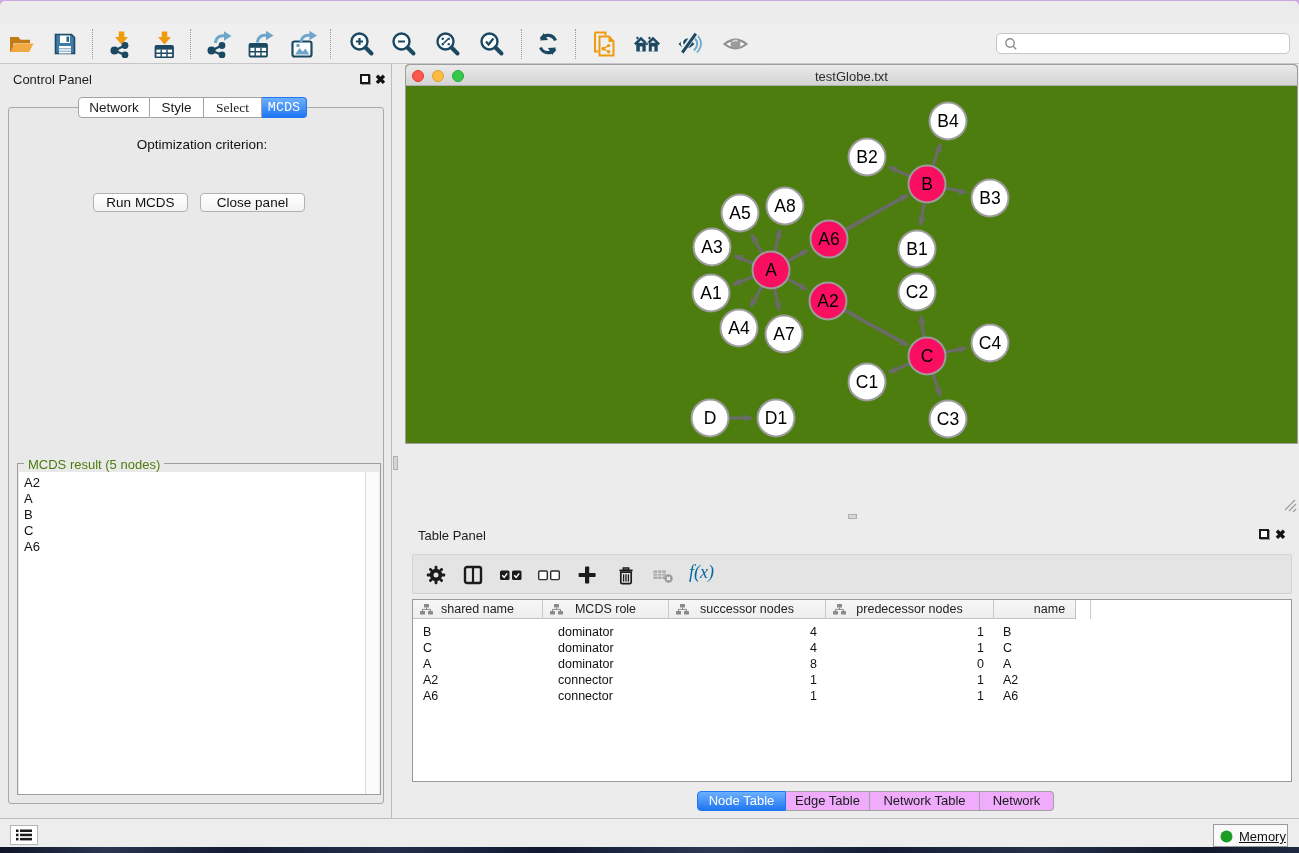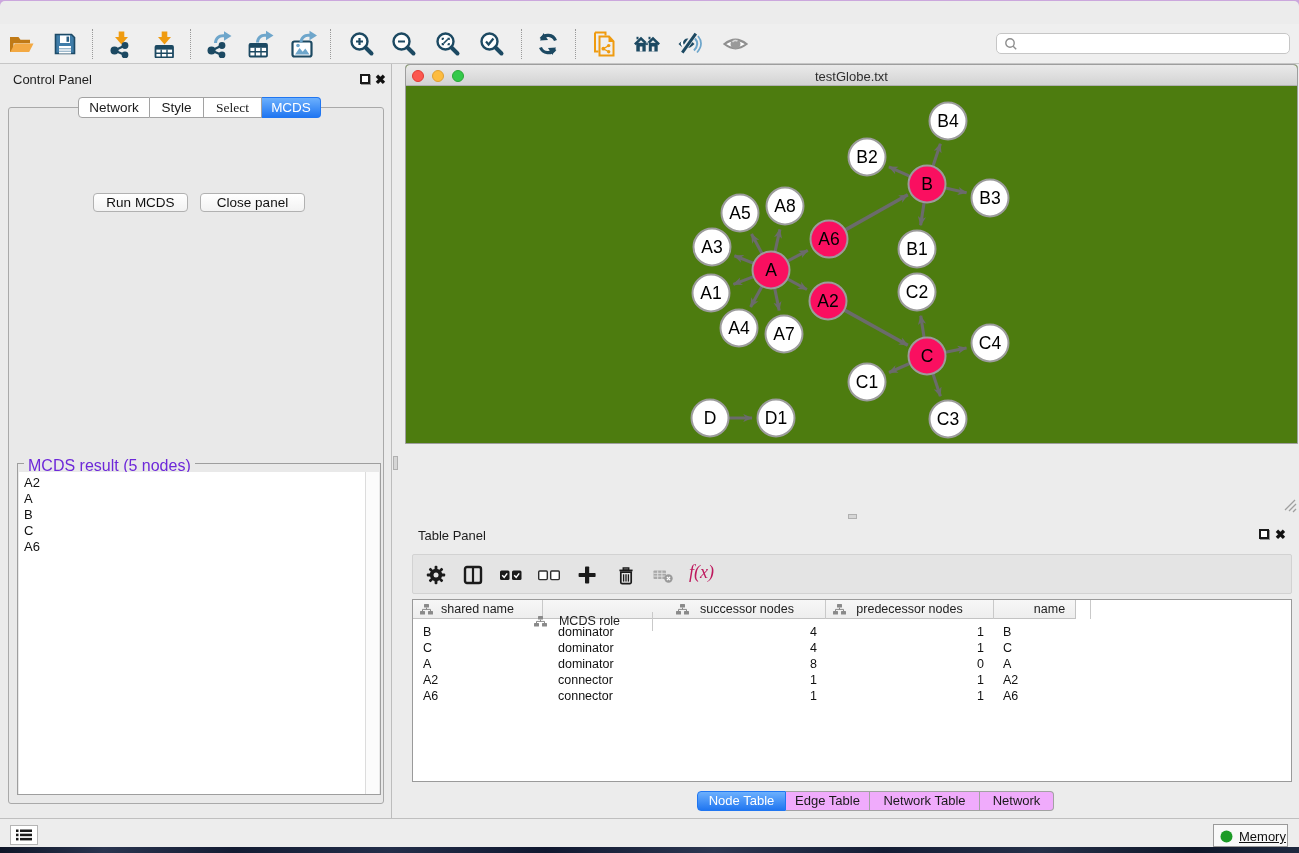--- a/index.html
+++ b/index.html
@@ -22,21 +22,21 @@
 .tabrow{position:absolute;display:flex;}
 .tab{height:21px;line-height:19px;background:#fff;border:1px solid #a2a2a2;border-left:none;font-size:13.5px;color:#1a1a1a;text-align:center;box-sizing:border-box;}
 .tab.first{border-left:1px solid #a2a2a2;border-radius:4px 0 0 4px;}
 .tab.last{border-radius:0 4px 4px 0;}
 .tab.sel{background:linear-gradient(#6cb0fd,#2076f1);color:#fff;border-color:#2076f1;}
 #optlbl{position:absolute;left:6px;top:73px;width:392px;text-align:center;font-size:13.5px;color:#111;}
 #dropdown{position:absolute;left:43px;top:96px;width:313px;height:19px;background:#fff;border:1px solid #b1b1b1;border-radius:4px;font-size:13.5px;color:#111;line-height:17px;padding-left:13px;}
 #dropcap{position:absolute;right:-1px;top:-1px;width:21px;height:19px;background:linear-gradient(#6cb0fd,#2076f1);border-radius:0 4px 4px 0;}
 .btn{position:absolute;height:19px;background:linear-gradient(#ffffff,#f2f2f2);border:1px solid #b1b1b1;border-radius:4px;font-size:13.5px;color:#111;text-align:center;line-height:17px;}
 #fieldset{position:absolute;left:17px;top:399px;width:364px;height:332px;border:1px solid #9e9e9e;}
-#fieldlegend{position:absolute;left:6px;top:-7px;background:#e9e9e9;padding:0 4px;font-size:16px;color:#6d28d9;}
+#fieldlegend{position:absolute;left:6px;top:-7px;background:#e9e9e9;padding:0 4px;font-size:13px;color:#4d7c0f;}
 #listbox{position:absolute;left:1px;top:8px;width:360px;height:322px;background:#fff;}
 #listbox .sb{position:absolute;right:0;top:0;width:14px;height:100%;background:#fbfbfb;border-left:1px solid #dcdcdc;}
 #listbox .li{position:absolute;left:5px;font-size:13px;color:#111;}
 
 #netwin{position:absolute;left:405px;top:63px;width:893px;height:380px;background:#4d7c0f;border:1px solid #9e9e9e;border-radius:4px 4px 0 0;}
 #nettitle{position:absolute;left:0;top:0;width:100%;height:21px;background:linear-gradient(#eaeaea,#d3d3d3);border-bottom:1px solid #b1b1b1;border-radius:4px 4px 0 0;}
 #nettitle .t{position:absolute;width:100%;text-align:center;top:4px;font-size:13px;color:#2e2e2e;}
 .tls{position:absolute;width:12px;height:12px;border-radius:50%;top:4.5px;}
 
 #tpanel{position:absolute;left:405px;top:520px;width:894px;height:297px;background:#ececec;}
@@ -215,22 +215,23 @@
   </div>
   <div id="cpanel">
     <div class="hdr">Control Panel</div>
     <div class="sqbtn" style="left:360px;top:10px;"></div>
     <div class="xbtn" style="left:375px;top:8px;">✖</div>
     <div id="tabc"></div>
     <div class="tabrow" style="left:78px;top:33px;">
       <div class="tab first" style="width:72px;">Network</div>
         <div class="tab" style="width:54px;">Style</div>
         <div class="tab" style="width:58px;font-family:Liberation Serif, serif;">Select</div>
-        <div class="tab sel last" style="width:59px;">MCDS</div>
+        <div class="tab sel last" style="width:45px;font-family:Liberation Mono, monospace;">MCDS</div>
     </div>
+    <div id="optlbl">Optimization criterion:</div>
     <div class="btn" style="left:93px;top:129px;width:95px;">Run MCDS</div>
     <div class="btn" style="left:200px;top:129px;width:105px;">Close panel</div>
     <div id="fieldset">
       <div id="fieldlegend">MCDS result (5 nodes)</div>
       <div id="listbox">
         <div class="sb"></div>
         <div class="li" style="top:3px;">A2</div>
         <div class="li" style="top:19px;">A</div>
         <div class="li" style="top:35px;">B</div>
         <div class="li" style="top:51px;">C</div>
@@ -374,33 +375,33 @@
           <rect x="0.5" y="5.5" width="12.5" height="8.5" rx="0.8" fill="#a8a8a8"></rect>
           <g stroke="#e4e4e4" stroke-width="0.9">
             <line x1="0.5" y1="8.3" x2="13" y2="8.3"></line>
             <line x1="0.5" y1="11.1" x2="13" y2="11.1"></line>
             <line x1="4.7" y1="5.5" x2="4.7" y2="14"></line>
             <line x1="8.9" y1="5.5" x2="8.9" y2="14"></line>
           </g>
           <circle cx="15.5" cy="13.5" r="4.2" fill="#9a9a9a"></circle>
           <path d="M13.9,11.9 l3.2,3.2 M17.1,11.9 l-3.2,3.2" stroke="#fff" stroke-width="1.3"></path>
         </svg>
-      <div style="position:absolute;left:276px;top:7px;font-family:'Liberation Serif',serif;font-style:italic;font-size:18px;color:#be185d;">f(x)</div>
+      <div style="position:absolute;left:276px;top:7px;font-family:'Liberation Serif',serif;font-style:italic;font-size:18px;color:#0369a1;">f(x)</div>
       </div>
     <div id="ttable">
       <div id="thead">
         <div class="hcell" style="left:0px;width:130px;"><svg width="13" height="11" style="position:absolute;left:7px;top:4px" viewBox="0 0 13 11">
               <g fill="#8a8a8a">
                 <rect x="4" y="0" width="5" height="3.6" rx="0.5"></rect>
                 <rect x="0" y="7" width="5" height="3.6" rx="0.5"></rect>
                 <rect x="8" y="7" width="5" height="3.6" rx="0.5"></rect>
               </g>
               <path d="M6.5 3.6 V5.4 M2.5 7 V5.4 H10.5 V7" stroke="#8a8a8a" stroke-width="1" fill="none"></path>
             </svg>shared name</div>
-        <div class="hcell" style="left:114px;width:126px;margin-top:12px;"><svg width="13" height="11" style="position:absolute;left:7px;top:4px" viewBox="0 0 13 11">
+        <div class="hcell" style="left:130px;width:126px;"><svg width="13" height="11" style="position:absolute;left:7px;top:4px" viewBox="0 0 13 11">
               <g fill="#8a8a8a">
                 <rect x="4" y="0" width="5" height="3.6" rx="0.5"></rect>
                 <rect x="0" y="7" width="5" height="3.6" rx="0.5"></rect>
                 <rect x="8" y="7" width="5" height="3.6" rx="0.5"></rect>
               </g>
               <path d="M6.5 3.6 V5.4 M2.5 7 V5.4 H10.5 V7" stroke="#8a8a8a" stroke-width="1" fill="none"></path>
             </svg>MCDS role</div>
         <div class="hcell" style="left:256px;width:157px;"><svg width="13" height="11" style="position:absolute;left:7px;top:4px" viewBox="0 0 13 11">
               <g fill="#8a8a8a">
                 <rect x="4" y="0" width="5" height="3.6" rx="0.5"></rect>

